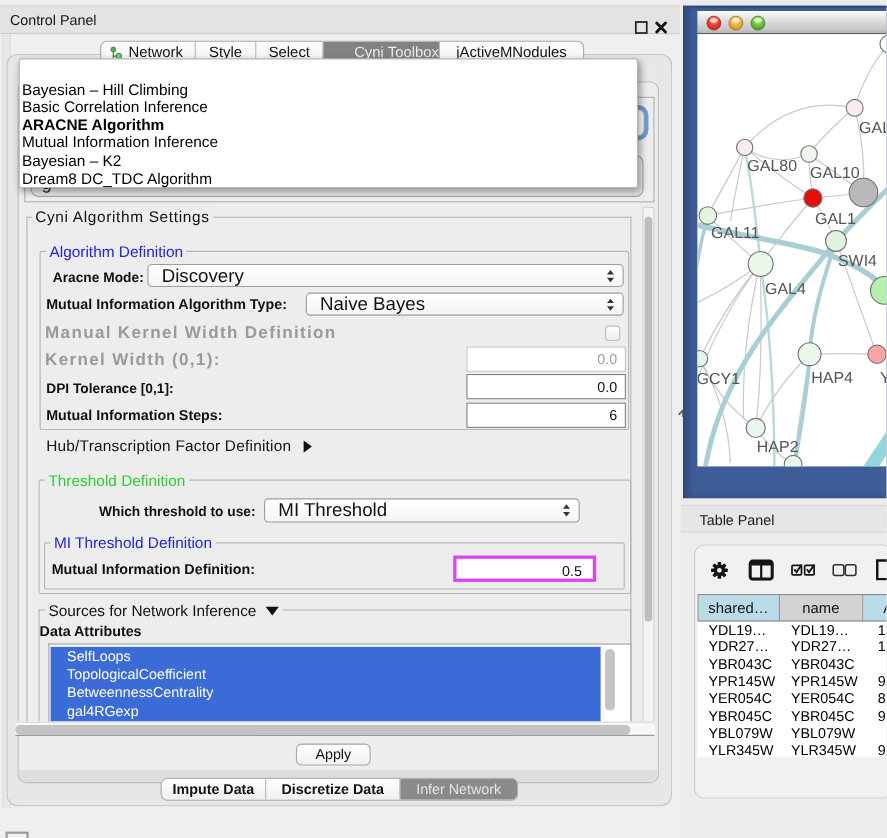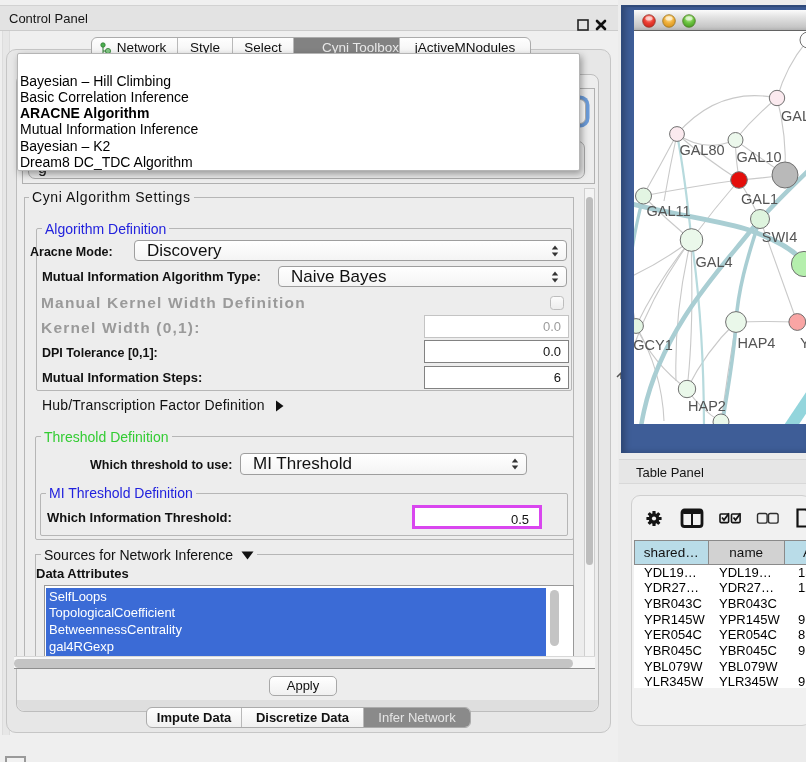--- a/index.html
+++ b/index.html
@@ -57,21 +57,21 @@
 <div class="abs" style="left:28px;top:141px;width:557px;height:38px;background:#e9e9e9;border:1px solid #a8a8a8;border-radius:7px;">
     <span style="position:absolute;left:9px;top:17px;font-size:16px;color:#222;">g</span>
   </div>
 
 <div class="abs" style="left:24px;top:197px;width:550px;height:459px;border:1px solid #b6b6b6;border-bottom:none;"></div>
 <div class="gtitle" style="left:29px;top:189px;background:#ededed;letter-spacing:0.6px;">Cyni Algorithm Settings</div>
 
 <div class="grp" style="left:36px;top:228px;width:536px;height:163px;"></div>
 <div class="gtitle" style="left:42px;top:221px;color:#2222dd;background:#ededed;">Algorithm Definition</div>
 
-<div class="lbl" style="left:30px;top:244px;">Aracne Mode:</div>
+<div class="lbl" style="left:48px;top:244px;">Aracne Mode:</div>
 <div class="combo" style="left:134px;top:240px;width:433px;height:21px;">
     <span class="ctext">Discovery</span>
   <svg class="arrows" viewBox="0 0 8 12">
       <path d="M4 0.5 L7.2 4.5 L0.8 4.5 Z" fill="#333"></path>
       <path d="M4 11.5 L7.2 7.5 L0.8 7.5 Z" fill="#333"></path>
     </svg>
   </div>
 
 <div class="lbl" style="left:42px;top:269px;font-size:13px;">Mutual Information Algorithm Type:</div>
 <div class="combo" style="left:278px;top:266px;width:289px;height:21px;">
@@ -107,33 +107,33 @@
     <span class="ctext">MI Threshold</span>
   <svg class="arrows" viewBox="0 0 8 12">
       <path d="M4 0.5 L7.2 4.5 L0.8 4.5 Z" fill="#333"></path>
       <path d="M4 11.5 L7.2 7.5 L0.8 7.5 Z" fill="#333"></path>
     </svg>
   </div>
 
 <div class="grp" style="left:40px;top:493px;width:528px;height:43px;"></div>
 <div class="gtitle" style="left:46px;top:485px;color:#2222dd;background:#ededed;">MI Threshold Definition</div>
 
-<div class="lbl" style="left:47px;top:510px;font-size:13px;">Which Information Threshold:</div>
+<div class="lbl" style="left:47px;top:510px;font-size:13px;">Mutual Information Definition:</div>
 <div class="field" style="left:412px;top:505px;width:130px;height:24px;border:3px solid #d946ef;padding:4px 10px 0 0;">0.5</div>
 
 <div class="abs" style="left:35px;top:554px;width:539px;height:102px;border:1px solid #b6b6b6;border-bottom:none;"></div>
 <div class="gtitle" style="left:41px;top:547px;background:#ededed;">Sources for Network Inference
   <svg width="13" height="9" viewBox="0 0 13 9" style="margin-left:4px;">
       <path d="M0.5 0.5 L12.5 0.5 L6.5 8.5 Z" fill="#111"></path>
     </svg>
 </div>
 <div class="lbl" style="left:36px;top:566px;font-size:13px;">Data Attributes</div>
 
 <div class="abs" style="left:44px;top:585px;width:530px;height:71px;background:#fff;border:1px solid #999;border-bottom:none;overflow:hidden;">
-  <div style="position:absolute;left:1px;top:1.5px;width:500px;height:69px;background:#3b6bd6;color:#fff;font-size:13px;">
+  <div style="position:absolute;left:1px;top:1.5px;width:500px;height:69px;background:#3b6bd6;color:#fff;font-size:13px;padding-left:12px;">
     <div style="padding:1px 0 0 3px;line-height:16.9px;">SelfLoops<br>TopologicalCoefficient<br>BetweennessCentrality<br>gal4RGexp</div>
   </div>
   <div style="position:absolute;left:505px;top:4px;width:8.5px;height:56px;background:#c4c4c4;border-radius:4.5px;"></div>
 </div>
 
 <div class="abs" style="left:584px;top:188px;width:11px;height:469px;background:#f4f4f4;border:1px solid #cfcfcf;">
   <div style="position:absolute;left:1px;top:8px;width:7px;height:368px;background:#bdbdbd;border-radius:4px;"></div>
 </div>
 <div class="abs" style="left:14px;top:656px;width:581px;height:12px;background:#f7f7f7;border-top:1px solid #d8d8d8;">
   <div style="position:absolute;left:0px;top:1.5px;width:559px;height:9px;background:#c4c4c4;border-radius:4.5px;"></div>

